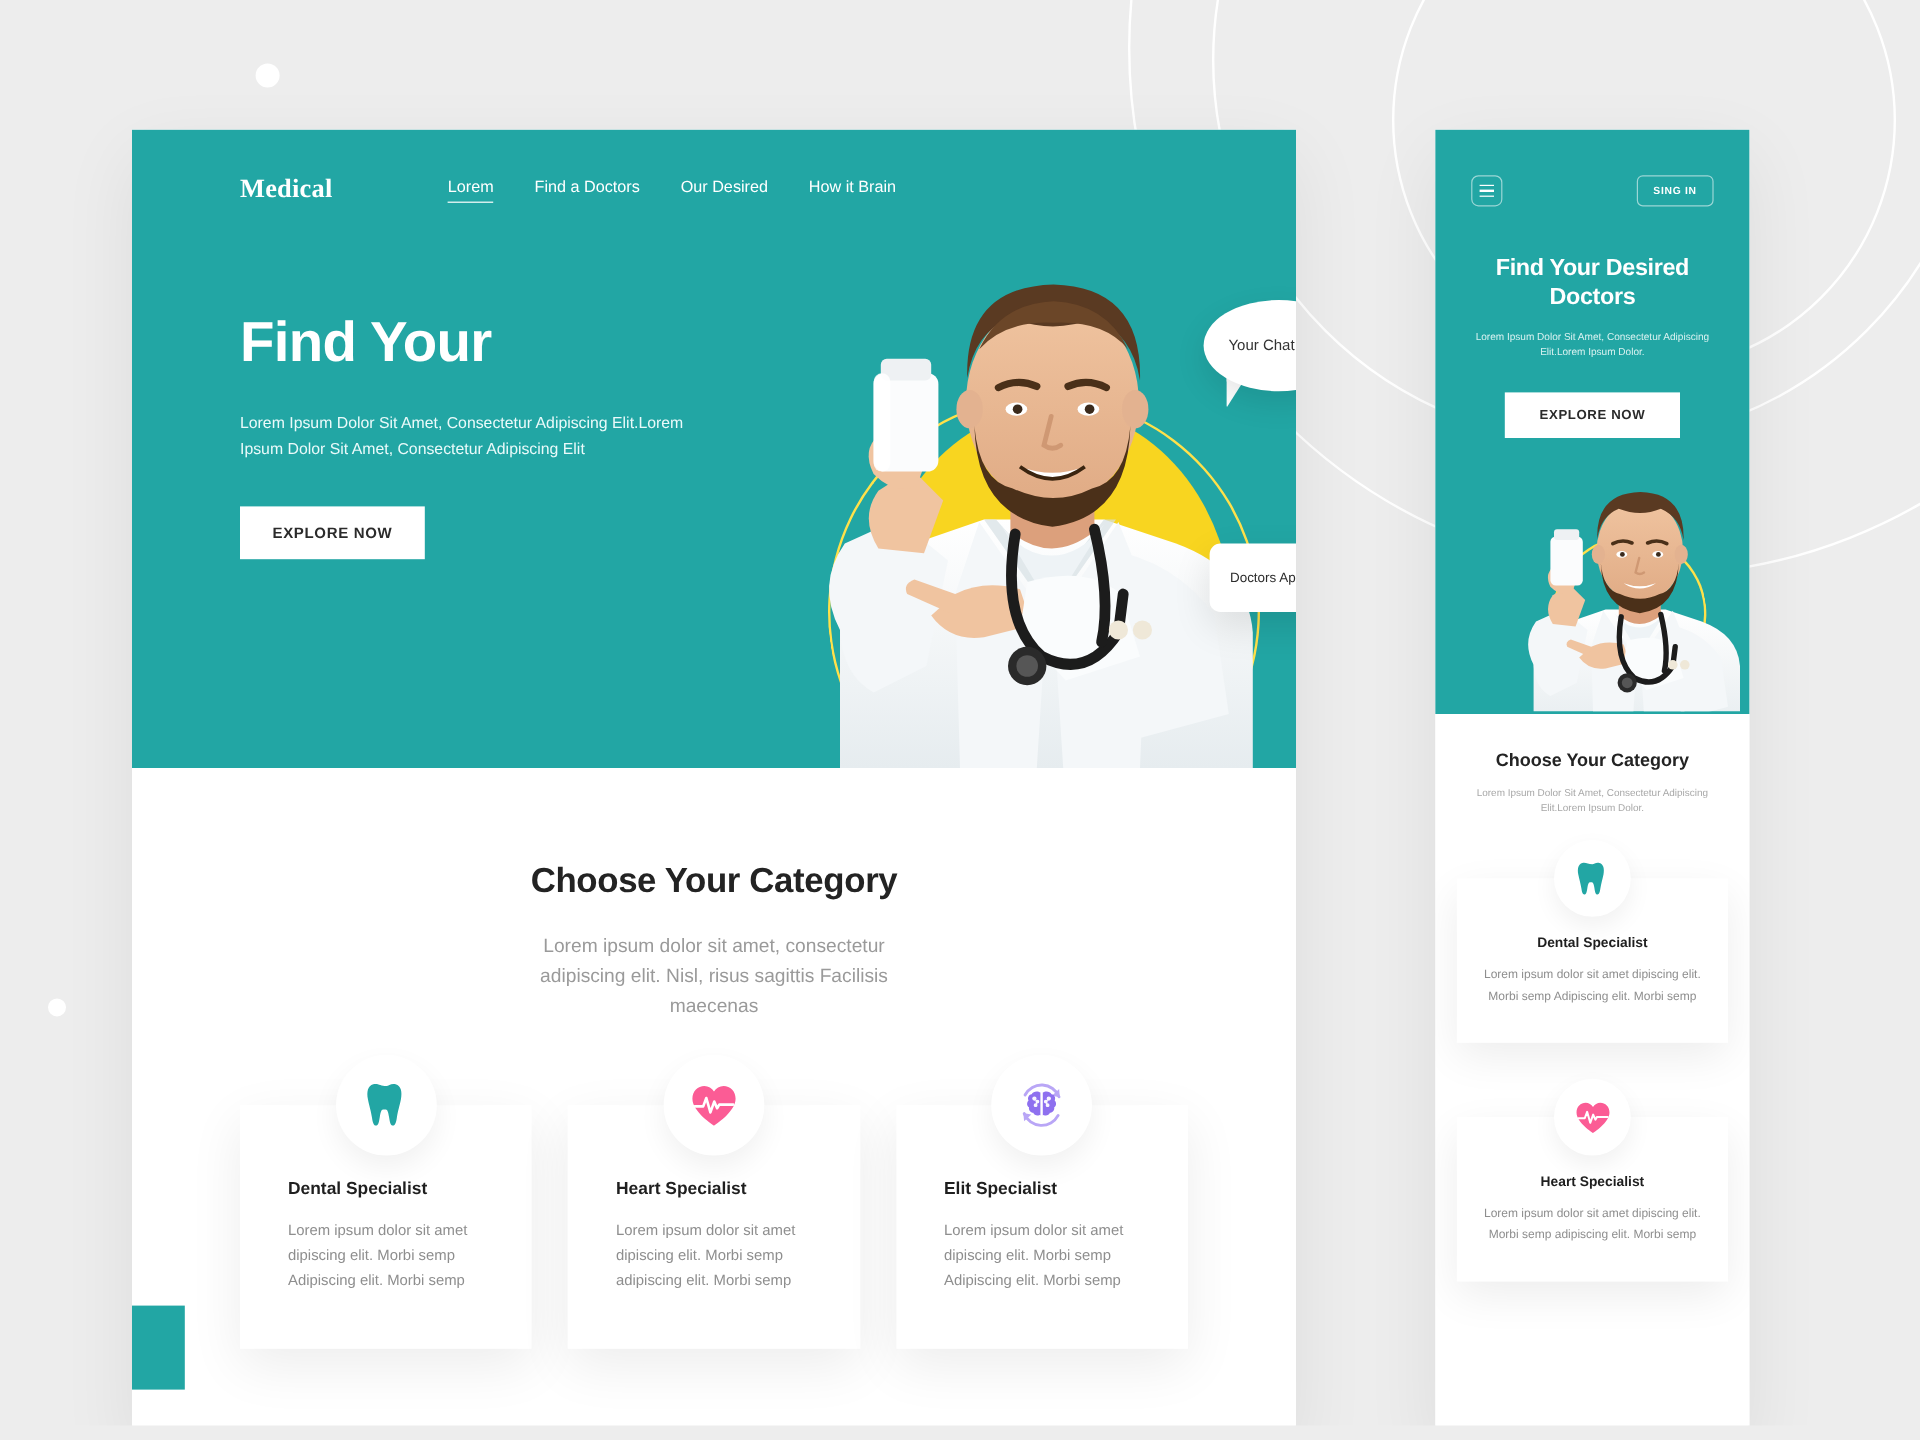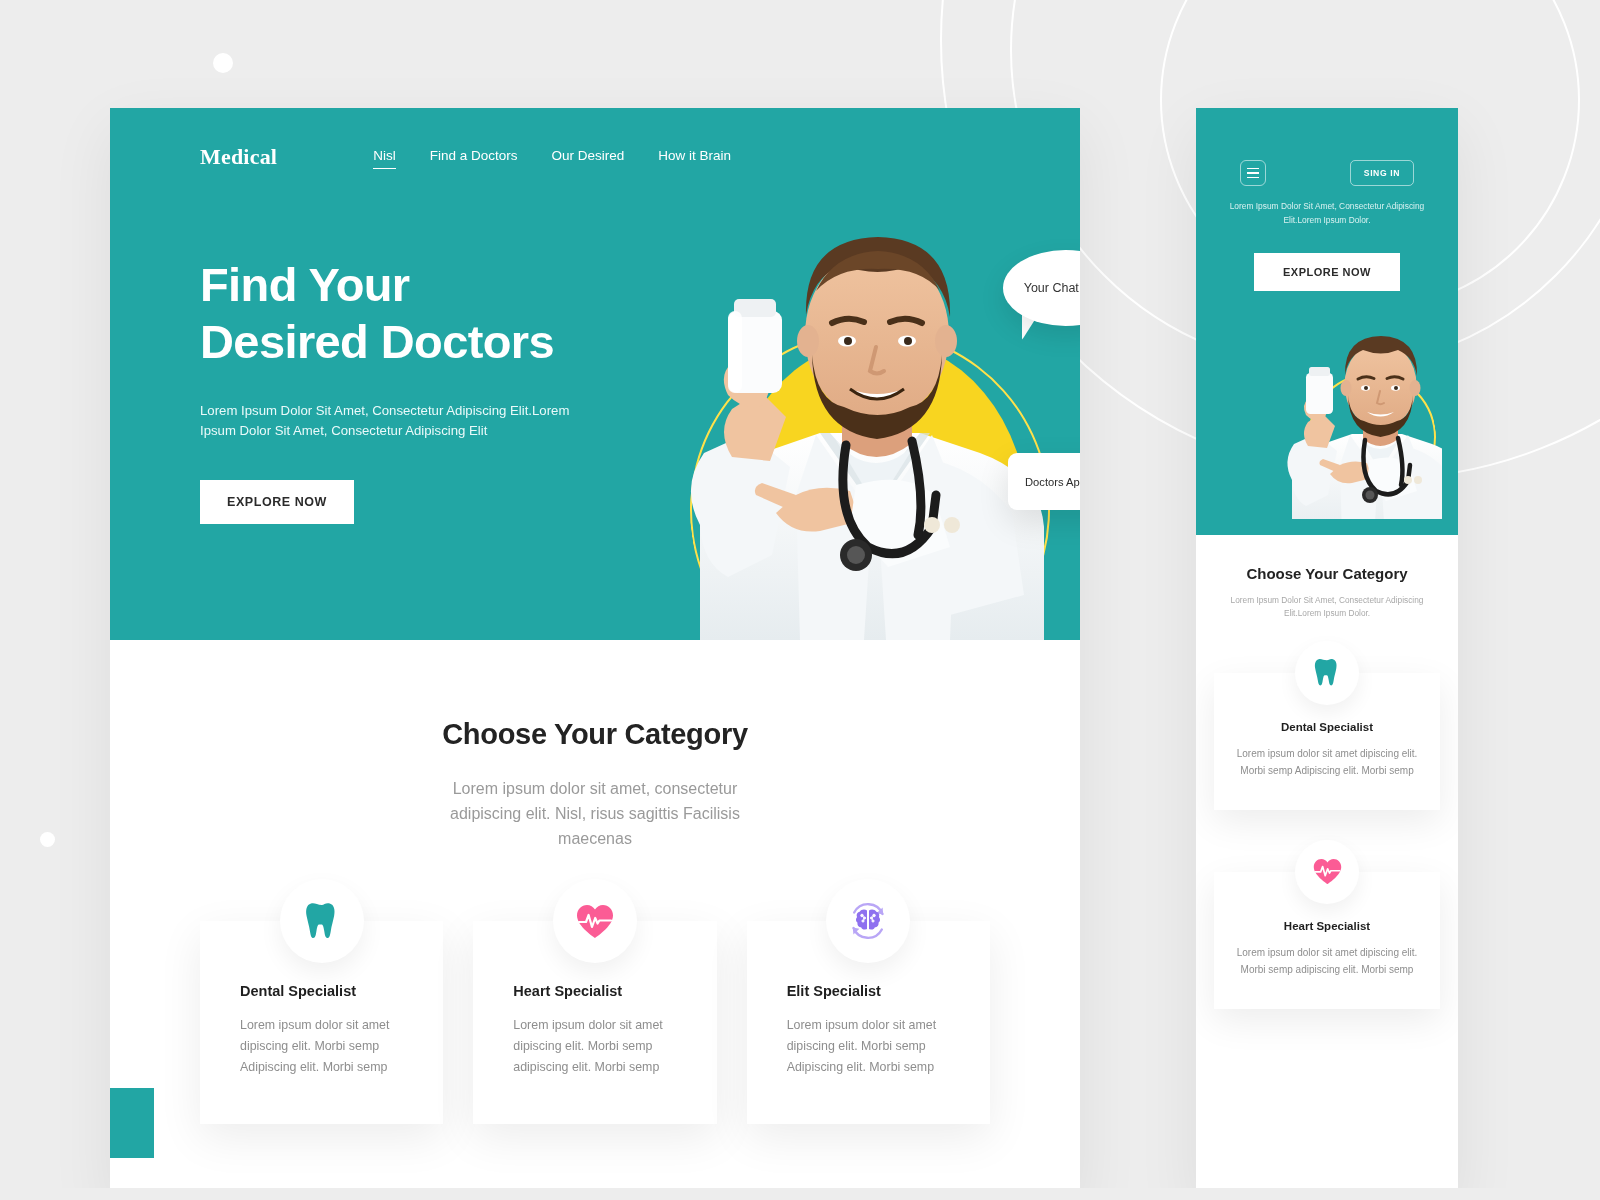--- a/index.html
+++ b/index.html
@@ -124,21 +124,21 @@
     position: absolute; left: 0; bottom: 42px; width: 44px; height: 70px;
     background: #22a6a4;
   }
 
   
   .mobile {
     position: absolute; left: 1196px; top: 108px; width: 262px; height: 1092px;
     background: #fff; overflow: hidden;
     box-shadow: 0 20px 60px rgba(0,0,0,0.07);
   }
-  .m-hero { background: #22a6a4; padding: 16px; position: relative; }
+  .m-hero { background: #22a6a4; padding: 2px; position: relative; }
   .m-bar { display: flex; align-items: center; justify-content: space-between; padding: 36px 28px 0 28px; }
   .m-burger {
     width: 26px; height: 26px; border: 1px solid rgba(255,255,255,.55); border-radius: 6px;
     display: flex; flex-direction: column; align-items: center; justify-content: center; gap: 3px;
     cursor: pointer;
   }
   .m-burger span { display: block; width: 12px; height: 1.4px; background: #fff; }
   .m-signin {
     min-width: 64px; height: 26px; padding: 0 13px; border: 1px solid rgba(255,255,255,.55);
     border-radius: 5px; display: flex; align-items: center; justify-content: center;
@@ -195,21 +195,21 @@
   <div class="dot dot-1"></div>
   <div class="dot dot-2"></div>
 
   <div class="desktop">
 
     <div class="hero">
 
       <div class="navbar">
         <div class="logo">Medical</div>
         <div class="nav-links">
-          <div class="nav-link active">Nisl</div>
+          <div class="nav-link active">Lorem</div>
           <div class="nav-link">Find a Doctors</div>
           <div class="nav-link">Our Desired</div>
           <div class="nav-link">How it Brain</div>
         </div>
       </div>
 
       <div class="hero-art">
         <div class="yellow-blob"></div>
         <div class="yellow-ring"></div>
       </div>
@@ -286,21 +286,20 @@
             <circle cx="236" cy="360" r="9" fill="#565656"></circle>
             <circle cx="312" cy="330" r="8" fill="#efe8d8"></circle>
             <circle cx="332" cy="330" r="8" fill="#efe8d8"></circle>
           </g>
         </svg>
       </div>
 
       <div class="hero-body">
         <div class="hero-title">
           <div>Find Your</div>
-          <div>Desired Doctors</div>
         </div>
         <div class="hero-sub">Lorem Ipsum Dolor Sit Amet, Consectetur Adipiscing Elit.Lorem Ipsum Dolor Sit Amet, Consectetur Adipiscing Elit</div>
         <button class="btn-explore">EXPLORE NOW</button>
       </div>
 
       <div class="chat-tail"></div>
       <div class="chat-bubble">Your Chat here</div>
 
       <div class="appt-card">
         <span class="appt-label">Doctors Appointment</span>
@@ -369,20 +368,21 @@
   <div class="mobile">
     <div class="m-hero">
       <div class="m-bar">
         <div class="m-burger">
           <span></span>
             <span></span>
             <span></span>
         </div>
         <div class="m-signin">SING IN</div>
       </div>
+      <div class="m-title">Find Your Desired Doctors</div>
       <div class="m-sub">Lorem Ipsum Dolor Sit Amet, Consectetur Adipiscing Elit.Lorem Ipsum Dolor.</div>
       <div class="m-btn">EXPLORE NOW</div>
 
       <div class="m-art">
         <div class="m-yellow-ring"></div>
         <svg width="262" height="218" viewBox="0 0 262 218" style="position:absolute;left:0;top:0;">
           <defs>
             <linearGradient id="coat2" x1="0" y1="0" x2="0" y2="1">
               <stop offset="0%" stop-color="#ffffff"></stop>
                 <stop offset="100%" stop-color="#e6ecef"></stop>

